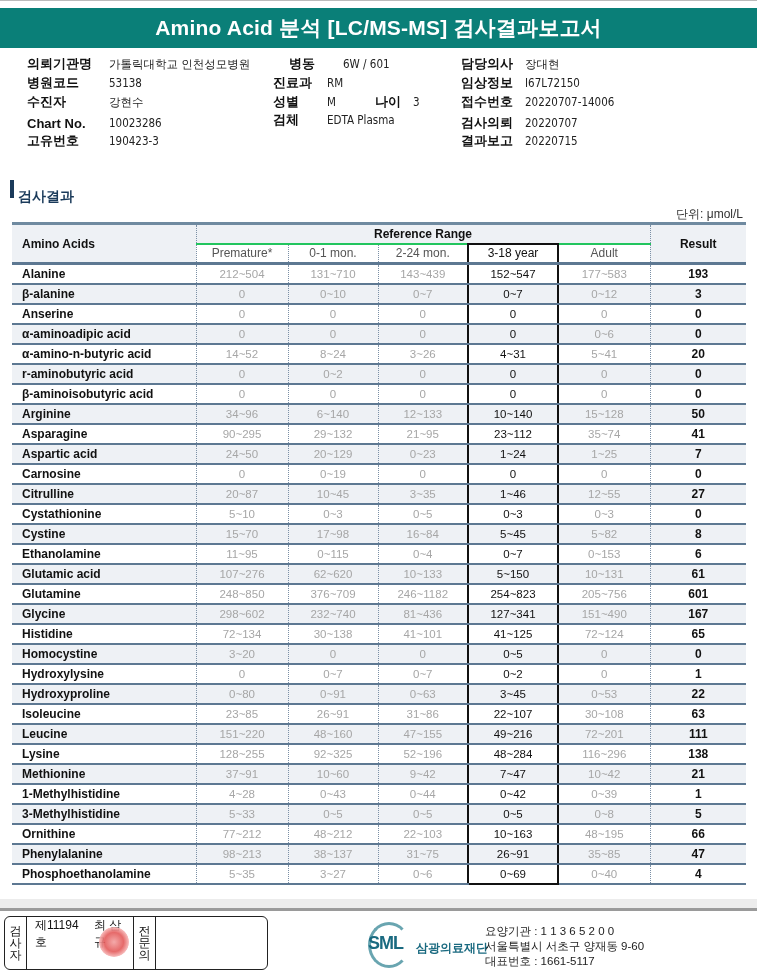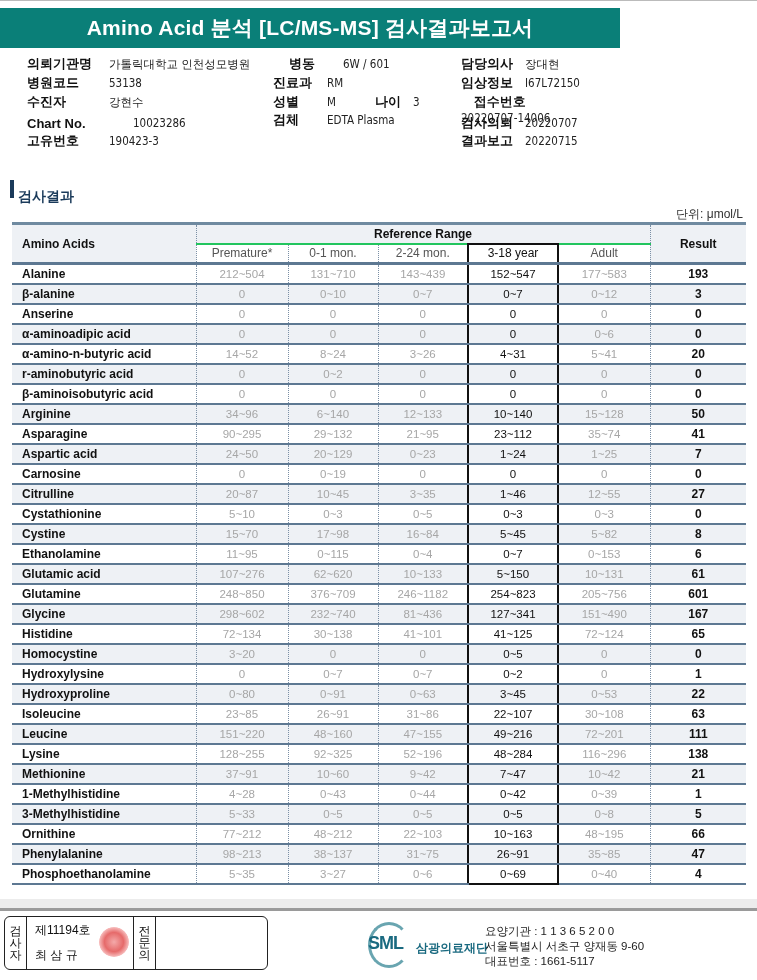--- a/index.html
+++ b/index.html
@@ -1,21 +1,21 @@
 <!DOCTYPE html>
 <html><head>
 <meta charset="utf-8">
 <style>
   * { box-sizing: border-box; margin: 0; padding: 0; }
   html, body { width: 757px; height: 980px; background: #ffffff; overflow: hidden; }
   body { font-family: "Liberation Sans", "DejaVu Sans", sans-serif; color: #111; position: relative; }
 
   .top-rule { position: absolute; left: 0; top: 0; width: 757px; height: 8px; background: #ffffff; border-top: 1px solid #bbb; }
 
-  .title-bar { position: absolute; left: 0; top: 8px; width: 620px; height: 40px; background: #0a7f78; color: #fff;
+  .title-bar { position: absolute; left: 0; top: 8px; width: 757px; height: 40px; background: #0a7f78; color: #fff;
     display: flex; align-items: center; justify-content: center; font-weight: bold; font-size: 21px; letter-spacing: 0.2px; }
 
   .info { position: absolute; top: 55px; left: 27px; width: 710px; font-size: 12.5px; }
   .info .row { position: absolute; height: 18px; display: flex; align-items: center; white-space: nowrap; }
   .info .lbl { font-weight: bold; color: #111; font-size: 13px; }
   .info .val { color: #222; font-family: "DejaVu Sans Condensed", "DejaVu Sans", sans-serif; font-size: 11.5px; }
 
   .section-title { position: absolute; left: 10px; top: 179px; height: 20px; display: flex; align-items: center; }
   .section-title .bar { width: 4px; height: 18px; background: #1a3a5a; margin-right: 4px; }
   .section-title .txt { font-weight: bold; font-size: 14px; color: #1a3a5a; margin-top: 16px; }
@@ -38,21 +38,21 @@
   td.res { font-weight: bold; color: #111; }
   .hl-box-l { border-left: 2px solid #111 !important; }
   .hl-box-r { border-right: 2px solid #111 !important; }
   .hl-top { border-top: 2px solid #111 !important; margin-top: 32px; }
   .hl-bottom { border-bottom: 2px solid #111 !important; }
 
   .footer-band { position: absolute; left: 0; top: 899px; width: 757px; height: 12px; background: #ececec; border-bottom: 3px solid #9a9a9a; }
 
   .sig-box { position: absolute; left: 4px; top: 916px; width: 264px; height: 54px; border: 1px solid #222; border-radius: 6px; display: flex; font-size: 12px; }
   .sig-box .vcell { width: 22px; border-right: 1px solid #222; display: flex; flex-direction: column; align-items: center; justify-content: center; line-height: 12px; font-size: 12px; }
-  .sig-box .cell { width: 100px; display: flex; flex-direction: column; justify-content: center; padding-left: 8px; gap: 8px; position: relative; }
+  .sig-box .cell { width: 100px; display: flex; flex-direction: row; justify-content: center; padding-left: 8px; gap: 8px; position: relative; }
   .sig-box .cell.b { border-right: 1px solid #222; width: 107px; }
   .stamp { position: absolute; right: 4px; top: 10px; width: 30px; height: 30px; border-radius: 50%;
     background: radial-gradient(circle, #f3a0a0 0%, #e35a5a 45%, #f6b6b6 70%, #ffffff 72%); opacity: 0.9; }
   .signature { position: absolute; right: 10px; top: 12px; font-family: "DejaVu Serif", serif; font-style: italic; font-size: 20px; color: #222; }
 
   .logo { position: absolute; left: 366px; top: 922px; width: 120px; height: 46px; }
   .logo .arc { position: absolute; left: 2px; top: 0; width: 42px; height: 46px; border: 3px solid #2a7f90; border-right-color: transparent; border-radius: 50%; opacity: 0.7; }
   .logo .sml { position: absolute; left: 2px; top: 11px; font-size: 18px; font-weight: bold; color: #1a6a80; letter-spacing: -1px; }
   .logo .name { position: absolute; left: 50px; top: 18px; font-size: 12px; font-weight: bold; color: #1a6a80; white-space: nowrap; }
 
@@ -71,21 +71,21 @@
       <span class="val">가톨릭대학교 인천성모병원</span>
     </div>
   <div class="row" style="left:0;top:19px;">
       <span class="lbl" style="width:82px">병원코드</span>
       <span class="val">53138</span>
     </div>
   <div class="row" style="left:0;top:38px;">
       <span class="lbl" style="width:82px">수진자</span>
       <span class="val">강현수</span>
     </div>
-  <div class="row" style="left:0;top:59px;gap:24px;">
+  <div class="row" style="left:0;top:59px;">
       <span class="lbl" style="width:82px">Chart No.</span>
       <span class="val">10023286</span>
     </div>
   <div class="row" style="left:0;top:77px;">
       <span class="lbl" style="width:82px">고유번호</span>
       <span class="val">190423-3</span>
     </div>
 
   <div class="row" style="left:262px;top:0;">
       <span class="lbl" style="width:54px">병동</span>
@@ -107,21 +107,21 @@
     </div>
 
   <div class="row" style="left:434px;top:0;">
       <span class="lbl" style="width:64px">담당의사</span>
       <span class="val">장대현</span>
     </div>
   <div class="row" style="left:434px;top:19px;">
       <span class="lbl" style="width:64px">임상정보</span>
       <span class="val">I67L72150</span>
     </div>
-  <div class="row" style="left:434px;top:38px;flex-direction:column;">
+  <div class="row" style="left:434px;top:38px;">
       <span class="lbl" style="width:64px">접수번호</span>
       <span class="val">20220707-14006</span>
     </div>
   <div class="row" style="left:434px;top:59px;">
       <span class="lbl" style="width:64px">검사의뢰</span>
       <span class="val">20220707</span>
     </div>
   <div class="row" style="left:434px;top:77px;">
       <span class="lbl" style="width:64px">결과보고</span>
       <span class="val">20220715</span>

